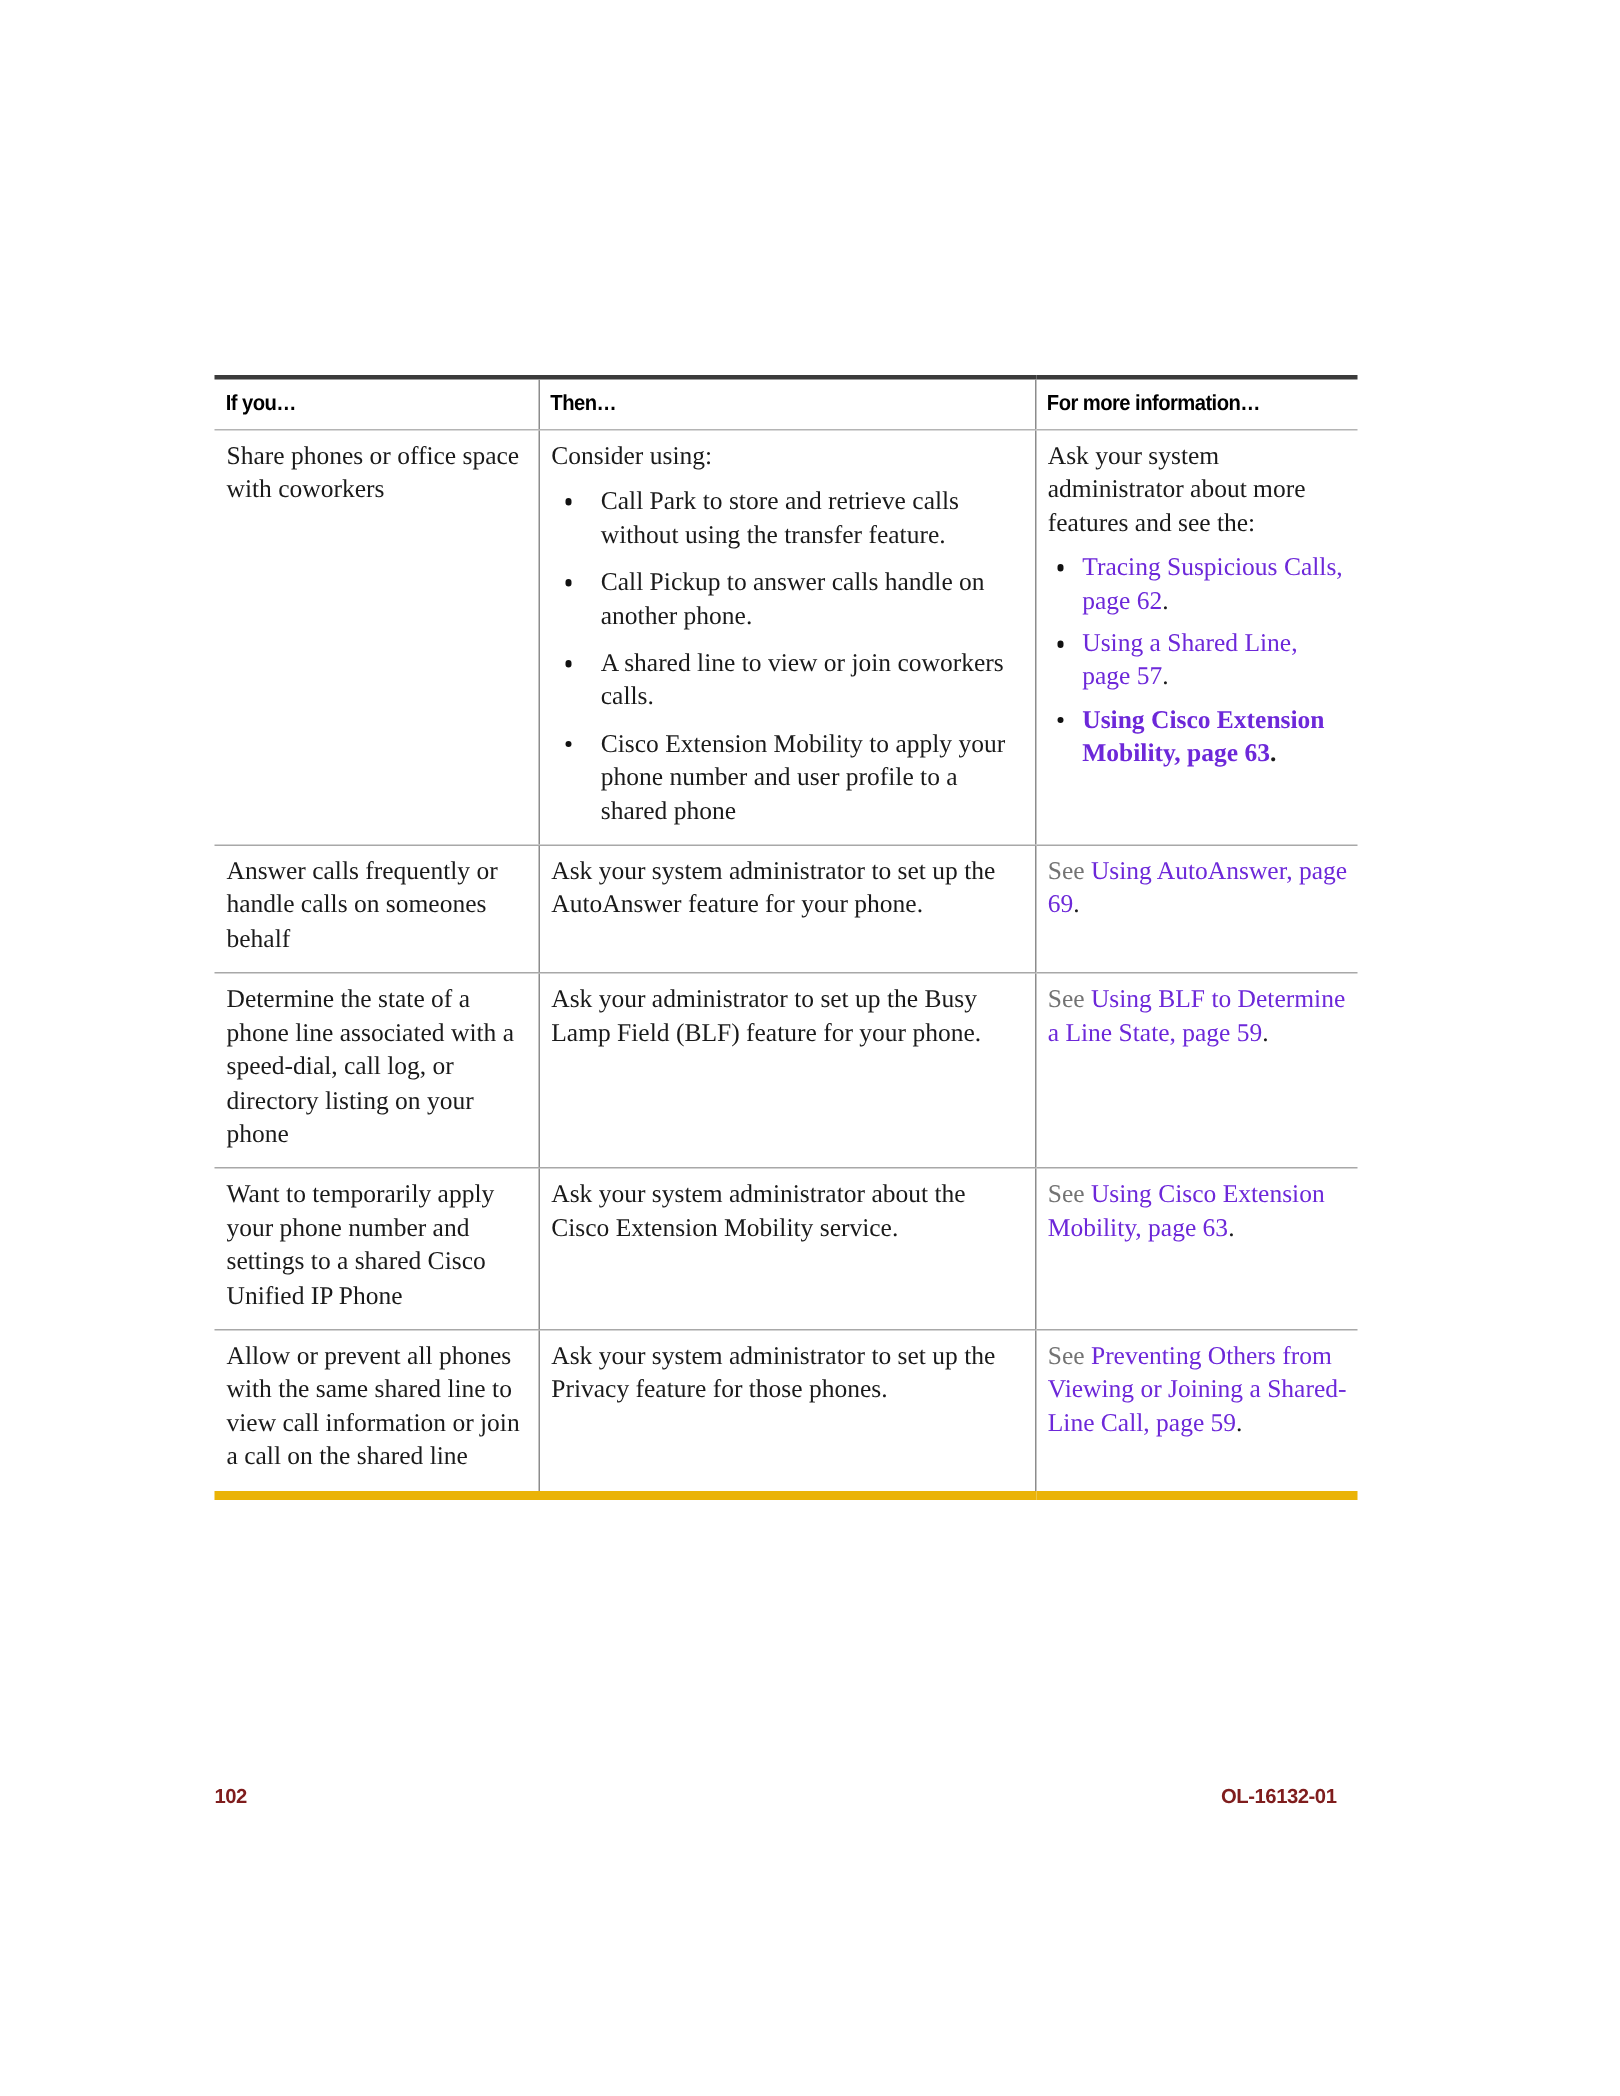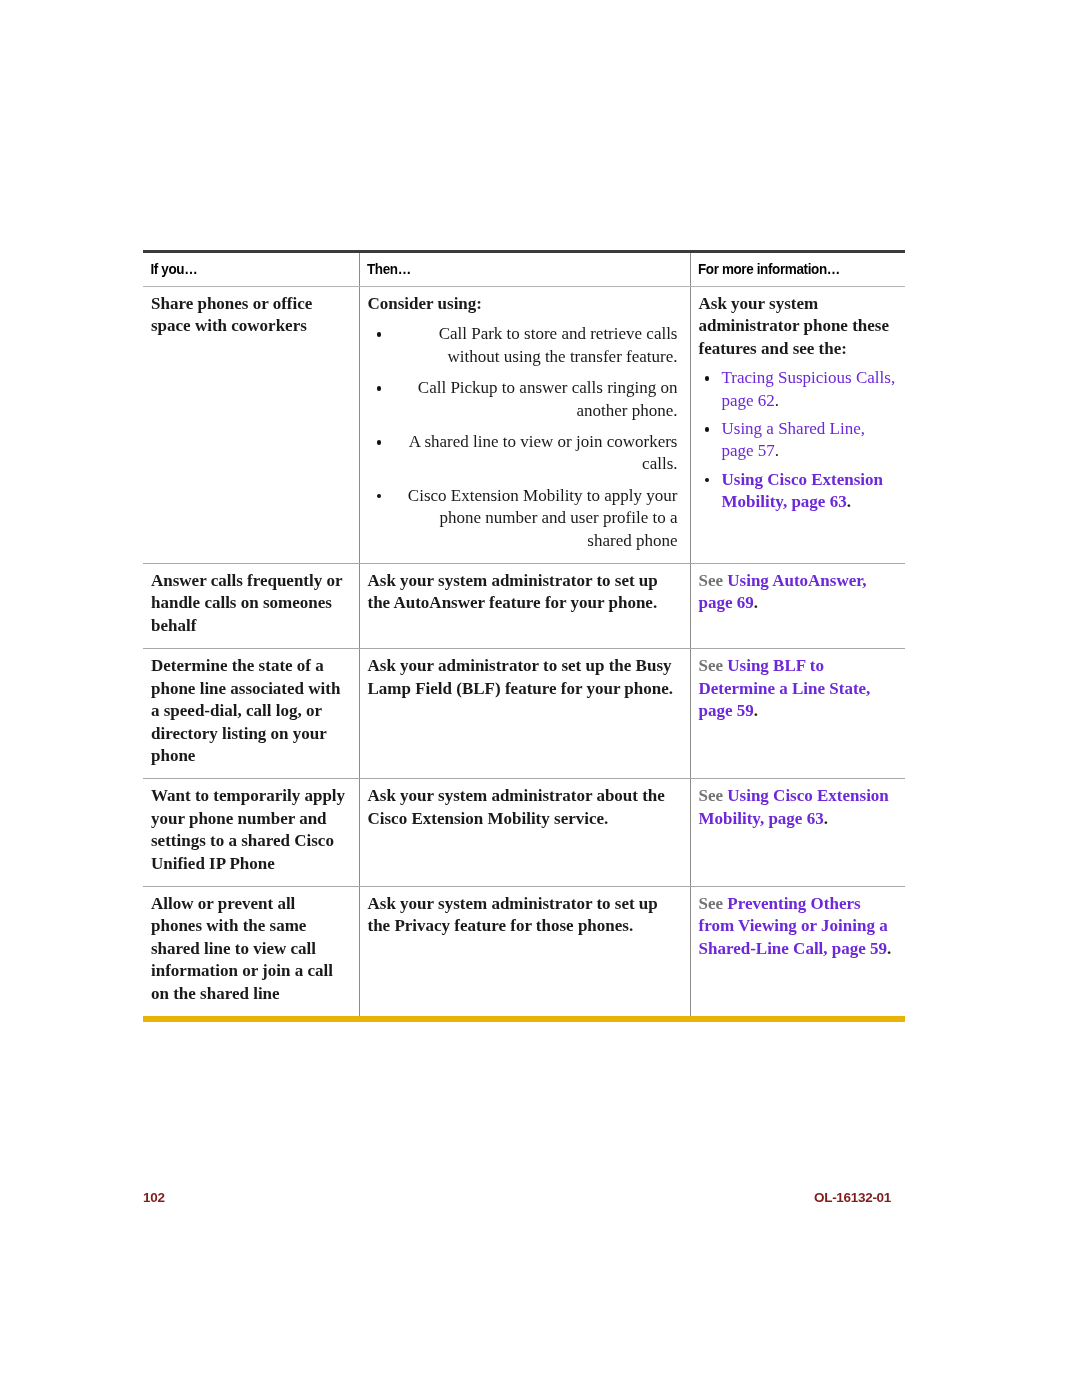--- a/index.html
+++ b/index.html
@@ -72,34 +72,32 @@
     border-bottom: 6px solid #eab308;
   }
 
   #feature-table tbody td.col3 {
     padding-right: 6px;
   }
 
   
   .cell-p {
     margin: 0;
-    font-weight: bold;
   }
 
   
   ul.cell-list {
     list-style: none;
     margin: 8px 0 0 0;
     padding: 0;
   }
   ul.cell-list > li {
     position: relative;
     padding-left: 33px;
     margin-bottom: 9px;
-    text-align: right;
   }
   ul.cell-list > li:last-child {
     margin-bottom: 0;
   }
   ul.cell-list > li::before {
     content: "";
     position: absolute;
     left: 9px;
     top: 9px;
     width: 4.5px;
@@ -189,27 +187,27 @@
     <tbody>
 
       <tr>
         <td>
           <p class="cell-p">Share phones or office space with coworkers</p>
         </td>
         <td class="colsep">
           <p class="cell-p">Consider using:</p>
           <ul class="cell-list">
             <li>Call Park to store and retrieve calls without using the transfer feature.</li>
-            <li>Call Pickup to answer calls ringing on another phone.</li>
+            <li>Call Pickup to answer calls handle on another phone.</li>
             <li>A shared line to view or join coworkers calls.</li>
             <li>Cisco Extension Mobility to apply your phone number and user profile to a shared phone</li>
           </ul>
         </td>
         <td class="colsep col3">
-          <p class="cell-p">Ask your system administrator phone these features and see the:</p>
+          <p class="cell-p">Ask your system administrator about more features and see the:</p>
           <ul class="ref-list">
             <li><span class="xref">Tracing Suspicious Calls, page 62</span><span class="period">.</span></li>
             <li><span class="xref">Using a Shared Line, page 57</span><span class="period">.</span></li>
             <li><span class="xref">Using Cisco Extension Mobility, page 63</span><span class="period">.</span></li>
           </ul>
         </td>
       </tr>
 
       <tr>
         <td>

